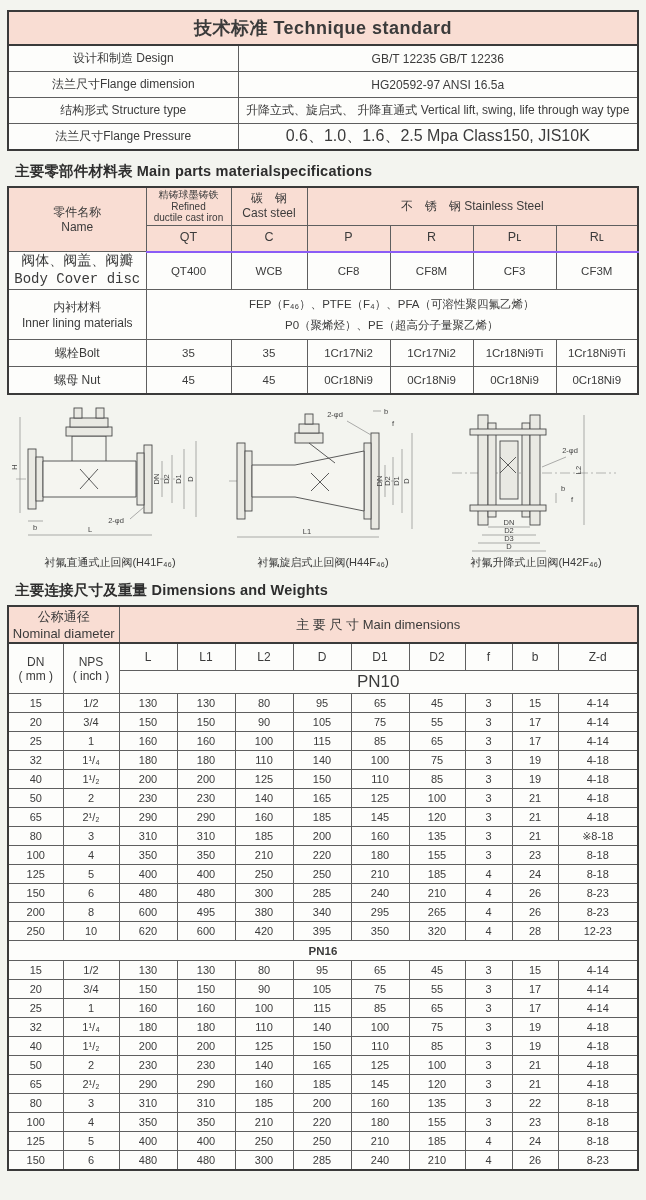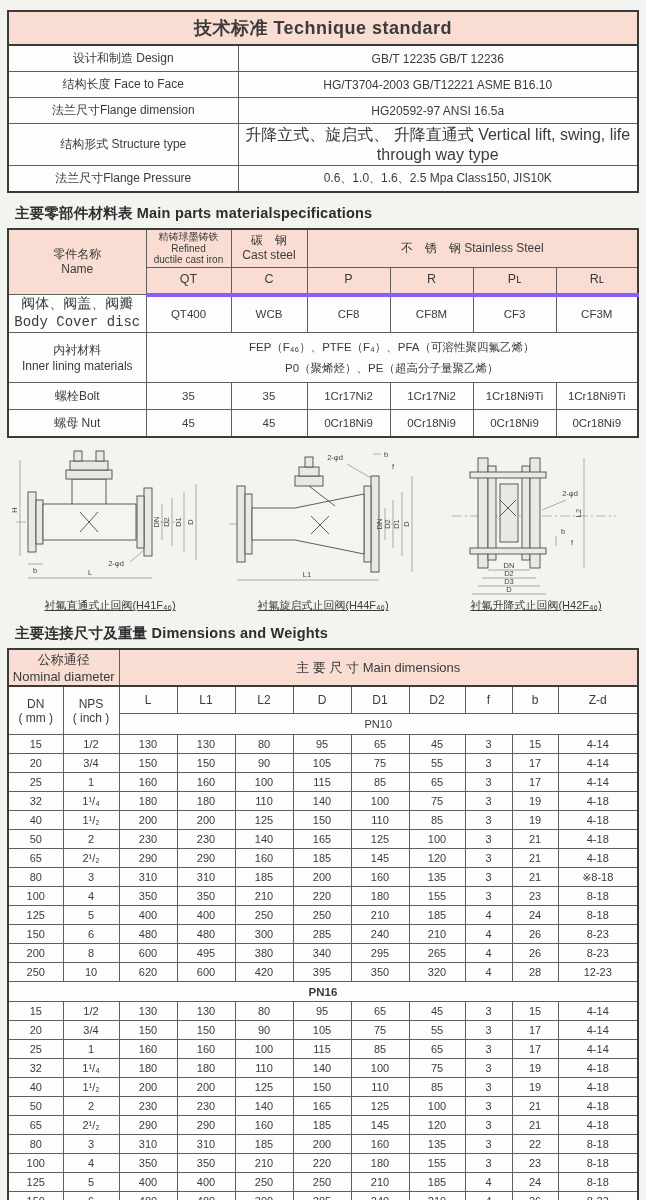--- a/index.html
+++ b/index.html
@@ -31,40 +31,40 @@
 
   
   .tech thead th { height:30px; font-size:18px; font-weight:bold; border-bottom:2px solid #3a3a3a; letter-spacing:.5px; }
   .tech td { height:23px; font-size:12px; }
   .tech td.lbl { }
   .tech tbody tr:nth-child(4) td.val { font-size:16px; }
 
   .sec-title { font-size:14.5px; font-weight:bold; color:#2e2e2e; margin:11px 0 5px 8px; letter-spacing:.2px; }
 
   
-  .mat thead tr:last-child th { border-bottom:4px solid #8b5cf6; }
+  .mat thead tr:last-child th { border-bottom:2px solid #8b5cf6; }
   .mat th { font-size:12px; line-height:1.25; }
   .mat th.small-h { font-size:10px; line-height:1.15; }
   .mat th.code { height:23px; font-size:12.5px; }
   .mat td { font-size:11.5px; height:24px; }
   .mat td.name { font-size:12px; }
   .mat td.name.small { font-size:14px; line-height:1.25;font-family:Liberation Mono, monospace; }
   .mat td.lining { font-size:11.5px; line-height:1.8; padding:4px 8px; }
 
   
   .drawings { display:flex; justify-content:space-between; align-items:flex-start; margin:6px 0 2px 0; }
   .drawings figure { margin:0; width:206px; text-align:center; }
   .drawings svg { display:block; margin:0 auto; }
-  .drawings figcaption { font-size:11px; color:#3b3b3b; margin-top:2px;text-decoration:underline; }
+  .drawings figcaption { font-size:11px; color:#3b3b3b; margin-top:2px; }
 
   
   .dims thead tr.top th { height:30px; font-size:13px; border-bottom:2px solid #3a3a3a; }
   .dims thead th { font-size:12px; }
   .dims thead tr.cols th { height:24px; }
-  .dims thead tr.pband th { height:18px; font-size:11px; font-weight:normal; }
+  .dims thead tr.pband th { height:18px; font-size:17px; font-weight:normal; }
   .dims td { height:16px; font-size:11px; }
   .dims tr.band-row td { height:17px; font-size:11.5px;font-weight:bold; }
 </style>
 </head>
 <body>
 
 <div class="page">
 
   <table class="doc tech">
     <colgroup>
@@ -73,24 +73,20 @@
       </colgroup>
     <thead>
       <tr>
         <th colspan="2" class="pink">技术标准 Technique standard</th>
       </tr>
     </thead>
     <tbody>
         <tr>
        <td class="lbl">设计和制造 Design</td>
        <td class="val">GB/T 12235 GB/T 12236</td>
-     </tr>
-        <tr>
-       <td class="lbl">结构长度 Face to Face</td>
-       <td class="val">HG/T3704-2003 GB/T12221 ASME B16.10</td>
      </tr>
         <tr>
        <td class="lbl">法兰尺寸Flange dimension</td>
        <td class="val">HG20592-97  ANSI 16.5a</td>
      </tr>
         <tr>
        <td class="lbl">结构形式 Structure type</td>
        <td class="val">升降立式、旋启式、 升降直通式 Vertical lift, swing, life through way type</td>
      </tr>
         <tr>

